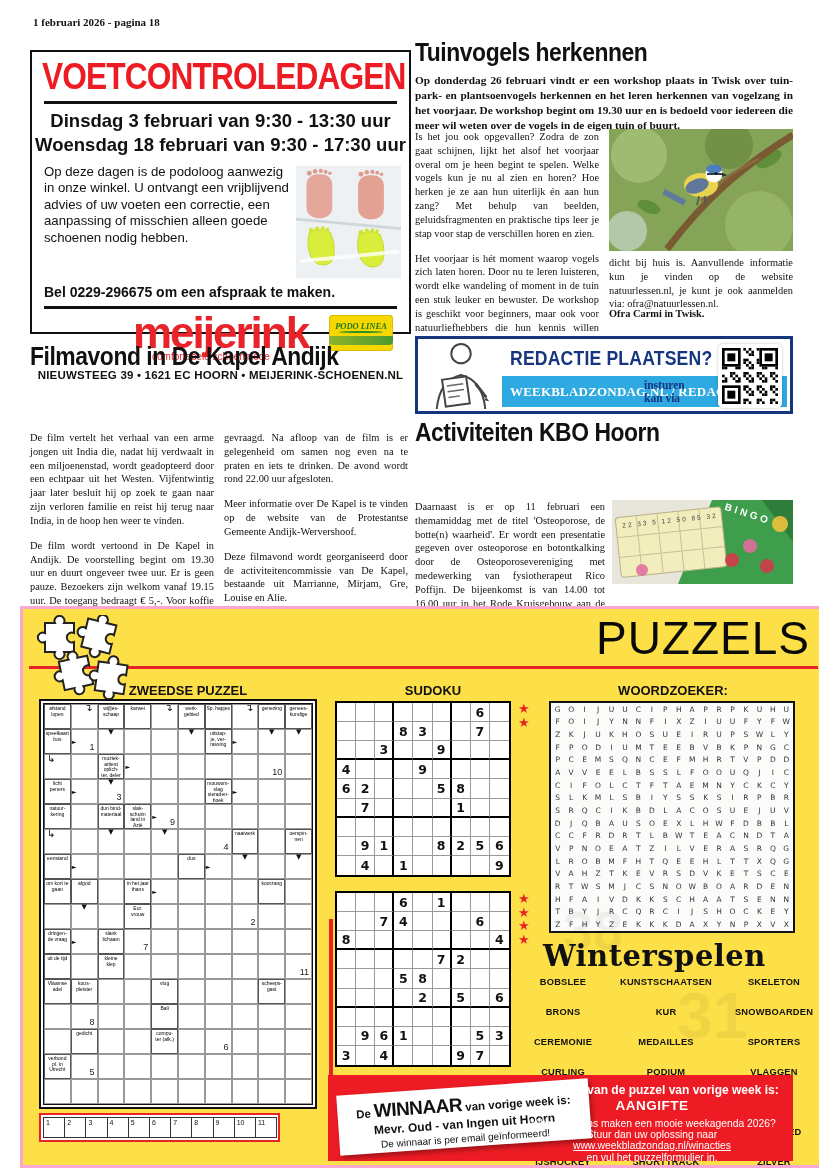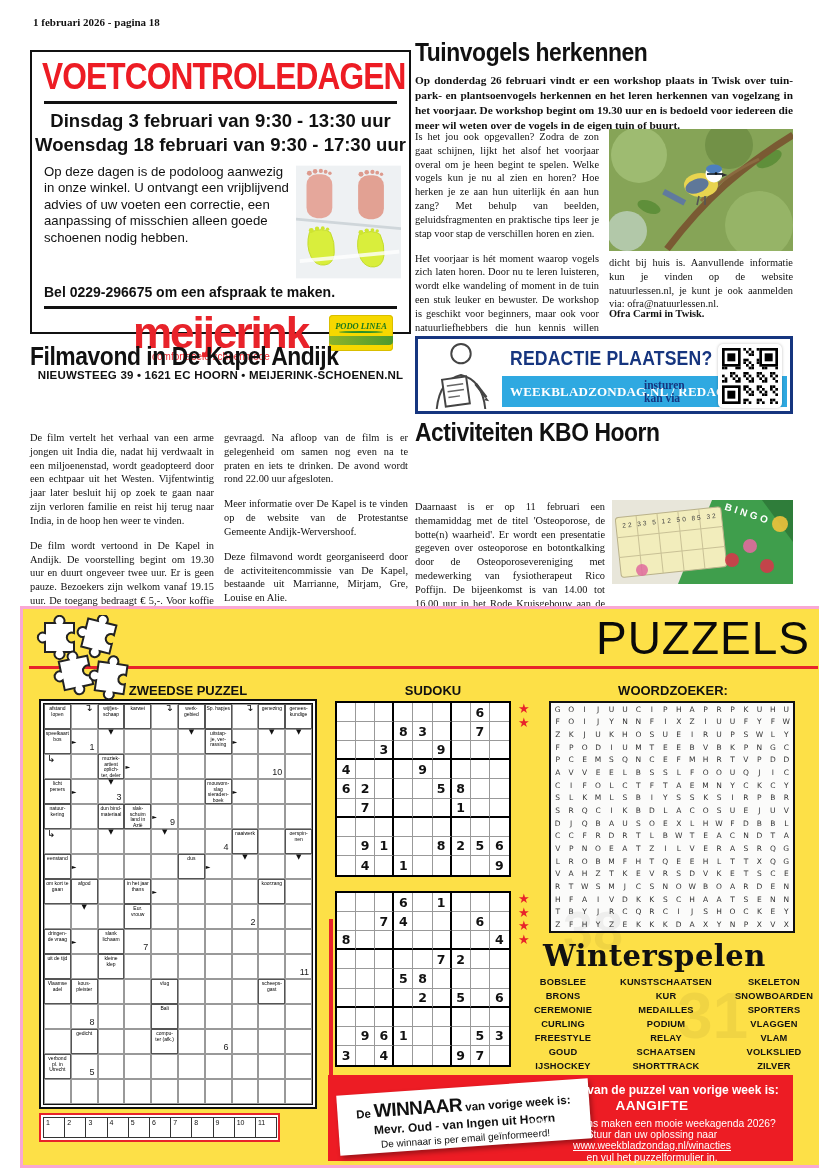--- a/index.html
+++ b/index.html
@@ -67,21 +67,21 @@
   .sudoku div.vr{border-right:2px solid #000;}
   .sudoku div.hb{border-bottom:2px solid #000;}
   .sudoku div.lc{border-right:none;} .sudoku div.lr{border-bottom:none;}
   .stars{color:#e8232a;font-size:13px;line-height:1.05;display:flex;flex-direction:column;font-family:"DejaVu Sans",sans-serif;}
   
   .ws{display:grid;grid-template-columns:repeat(18,1fr);grid-template-rows:repeat(18,1fr);
       width:246px;height:232px;border:2px solid #111;background:#fbfbfa;box-sizing:border-box;}
   .ws span{display:flex;align-items:center;justify-content:center;font-family:"DejaVu Sans",sans-serif;
       font-size:7.5px;color:#333;}
   .wsp-title{font-family:"DejaVu Serif",serif;font-weight:bold;font-size:29px;letter-spacing:.5px;}
-  .wsp-words{display:grid;grid-template-columns:88px 118px 98px;row-gap:4px;justify-content:center;
+  .wsp-words{display:grid;grid-template-columns:88px 118px 98px;row-gap:20px;justify-content:center;
       text-align:center;font-family:"Liberation Sans",sans-serif;font-weight:bold;font-size:9.3px;letter-spacing:.2px;}
   .watermark{font-family:"Liberation Sans",sans-serif;font-weight:bold;color:rgba(0,0,0,.05);}
   
   .redband{background:#ed1c24;}
   .winnercard{position:absolute;left:10px;top:12px;width:252px;height:60px;background:#fff;
       transform:rotate(-4deg);box-shadow:2px 3px 5px rgba(0,0,0,.35);text-align:center;
       font-family:"Liberation Sans",sans-serif;padding-top:7px;box-sizing:border-box;}
   .wc1{font-weight:bold;font-size:11.5px;}
   .wc1 .big{font-size:19px;letter-spacing:-.5px;}
   .wc2{font-weight:bold;font-size:12px;margin-top:1px;}

